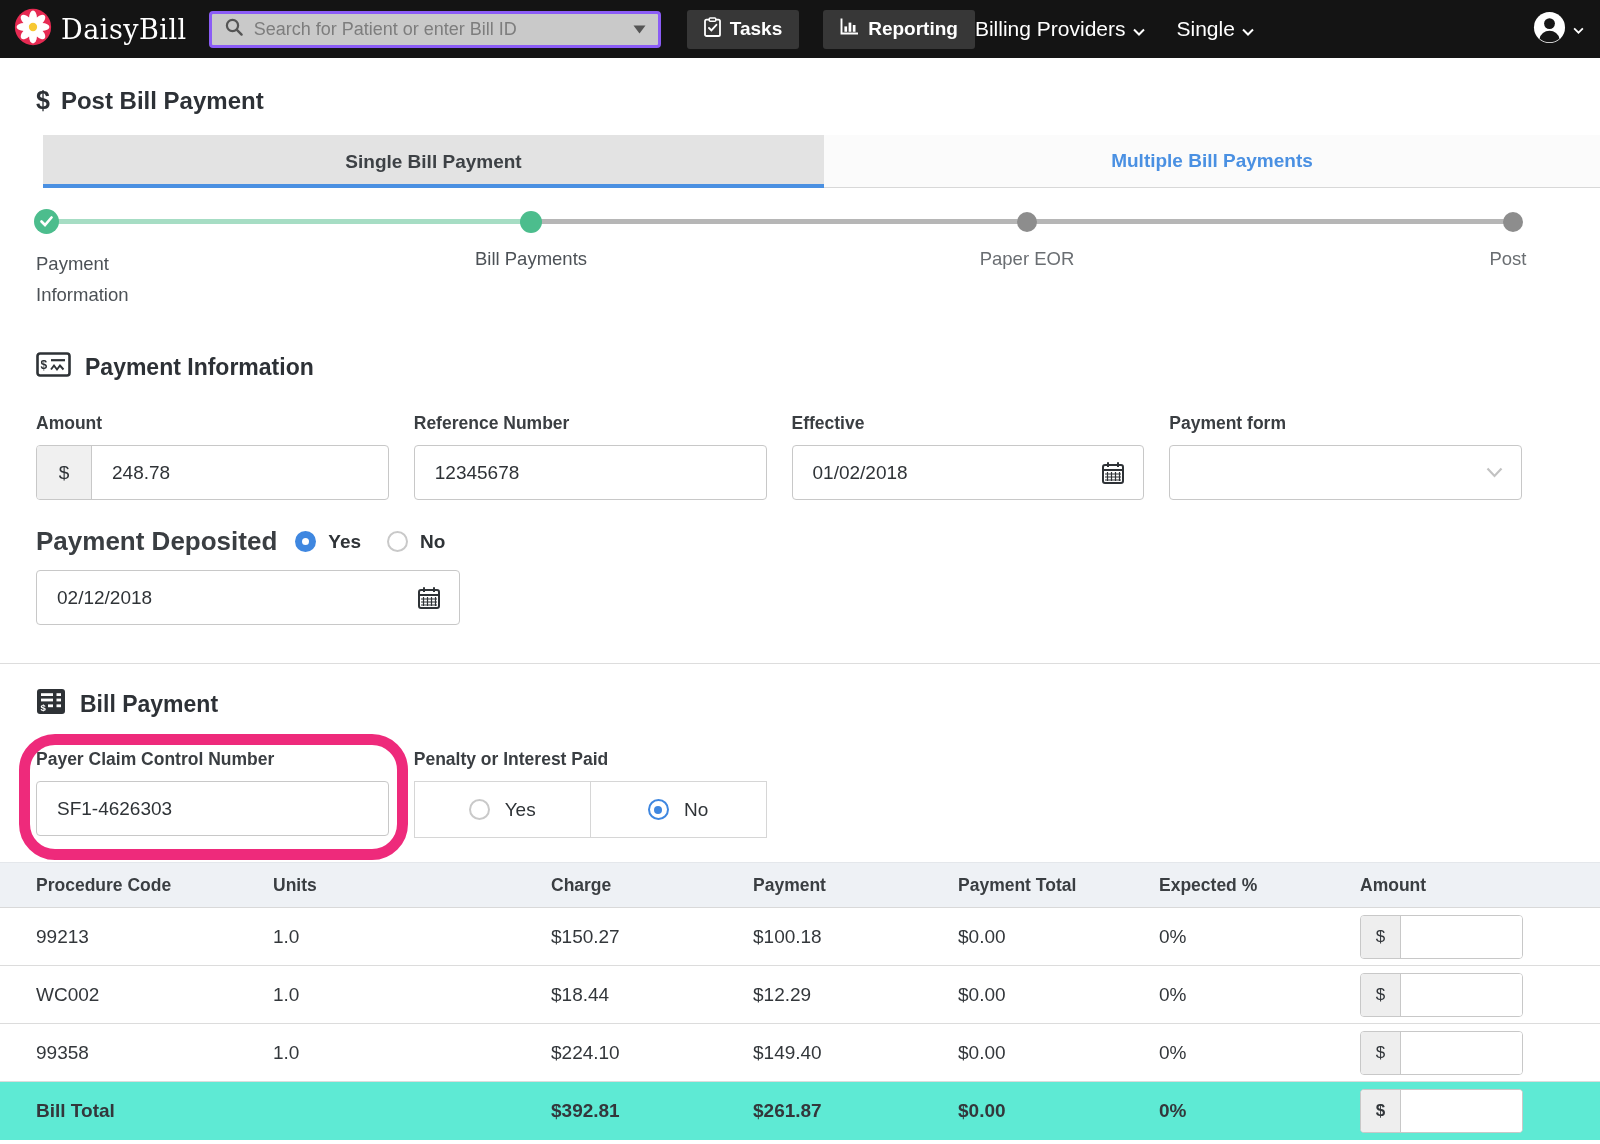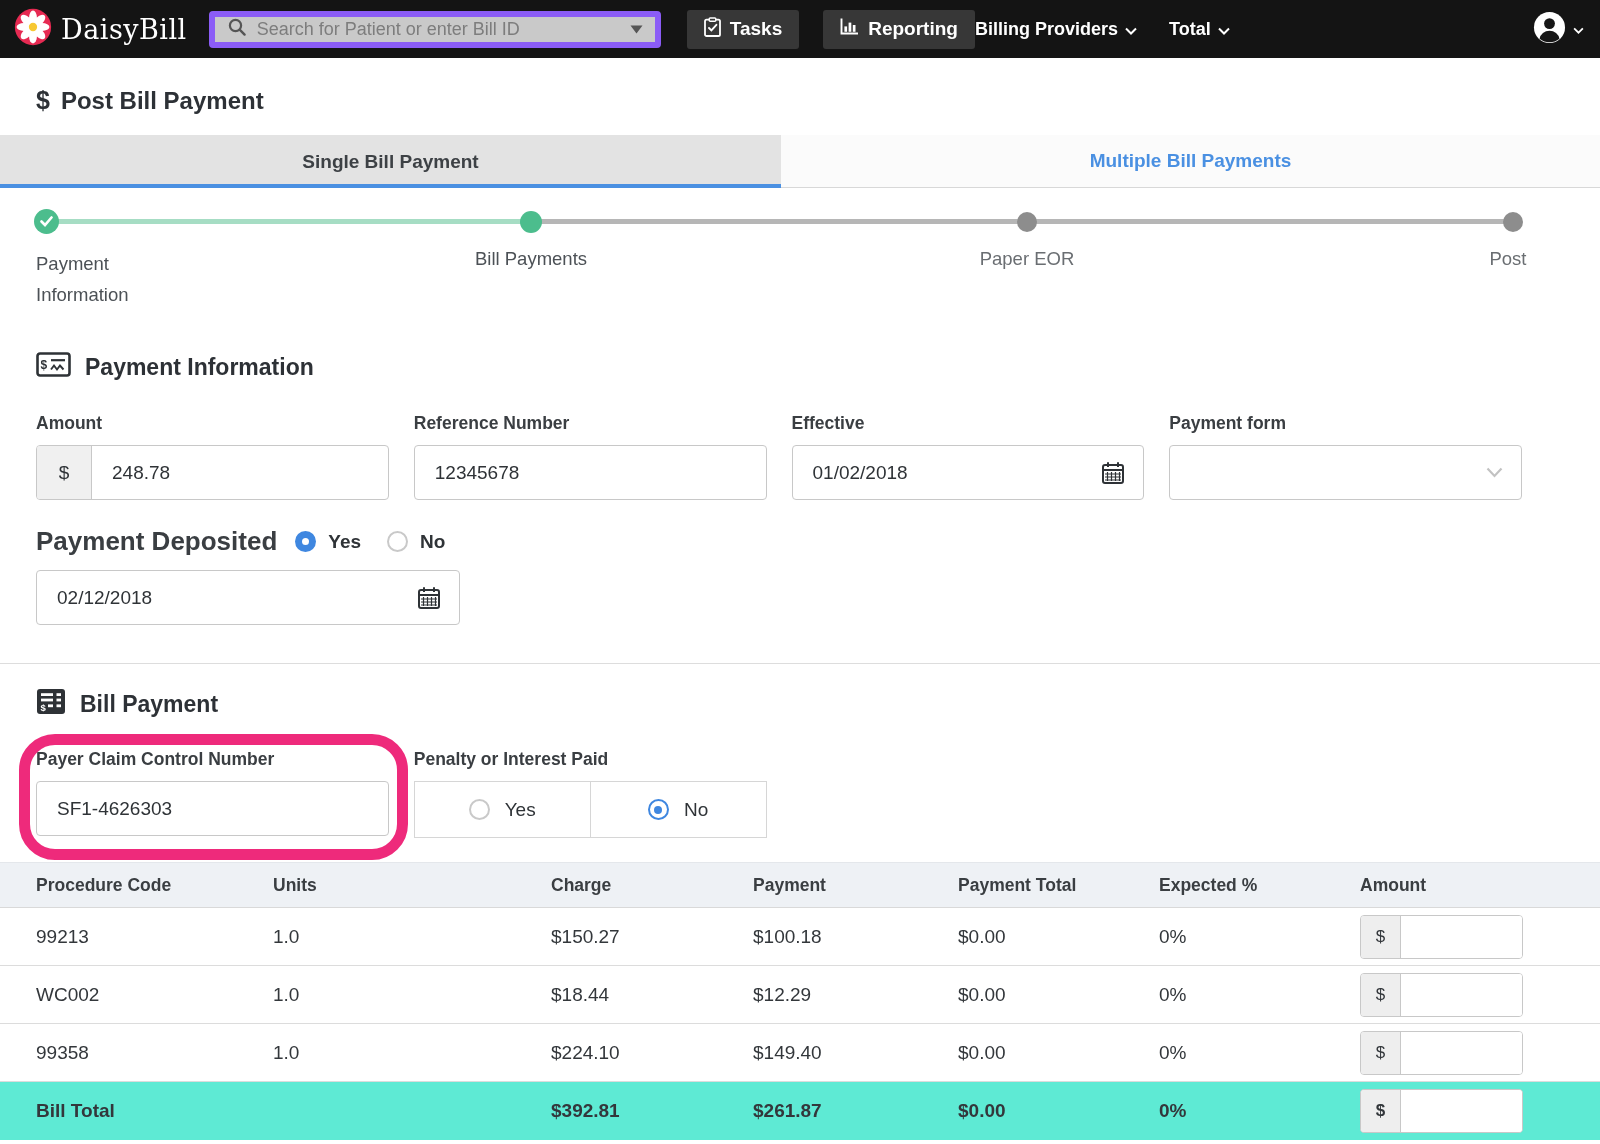--- a/index.html
+++ b/index.html
@@ -4,36 +4,36 @@
 <style>
   * { margin:0; padding:0; box-sizing:border-box; }
   html,body { background:#fff; }
   body { font-family:"Liberation Sans", sans-serif; }
   .page { position:relative; width:1600px; height:1144px; background:#fff; overflow:hidden; }
 
   
   .navbar { height:58px; background:#141414; display:flex; align-items:center; padding:0 16px 0 14px; }
   .brand { display:flex; align-items:center; gap:9px; margin-right:22px; }
   .brand-text { font-family:"DejaVu Serif", serif; font-size:27px; color:#fff; letter-spacing:.5px; }
-  .search { width:452px; height:37px; background:#c9c9c9; border:6px solid #8b5cf6; border-radius:4px; display:flex; align-items:center; padding:0 12px; gap:10px; margin-right:26px; }
+  .search { width:452px; height:37px; background:#c9c9c9; border:3px solid #8b5cf6; border-radius:4px; display:flex; align-items:center; padding:0 12px; gap:10px; margin-right:26px; }
   .search input { flex:1; background:transparent; border:none; outline:none; font-size:18px; color:#444; font-family:inherit; }
   .search input::placeholder { color:#7d7d7d; }
   .nav-btn { height:39px; background:#373737; border:none; border-radius:3px; color:#fff; display:flex; align-items:center; gap:9px; padding:0 17px; font-size:19px; font-weight:bold; font-family:inherit; cursor:pointer; }
   .nav-btn.tasks { margin-right:24px; }
   .nav-btn.reporting { }
-  .nav-link { color:#fff; font-size:18px; font-weight:bold; display:flex; align-items:center; gap:7px; margin-right:32px; cursor:pointer; }
+  .nav-link { color:#fff; font-size:21px; font-weight:normal; display:flex; align-items:center; gap:7px; margin-right:32px; cursor:pointer; }
   .nav-right { margin-left:auto; display:flex; align-items:center; gap:7px; cursor:pointer; }
 
   
   .title-bar { padding:28px 0 20px 36px; display:flex; align-items:baseline; gap:11px; }
   .title-bar .cur { font-size:25px; font-weight:bold; color:#2d3136; }
   .title-bar .ttl { font-size:24px; font-weight:bold; color:#2d3136; }
 
   
-  .tabs { display:flex; height:53px; }
+  .tabs { display:flex; height:53px;padding-left:43px; }
   .tab { display:flex; align-items:center; justify-content:center; font-size:19px; font-weight:bold; cursor:pointer; position:relative; }
   .tab.active { width:781px; background:#e3e3e3; color:#3d4145; }
   .tab.active::after { content:""; position:absolute; left:0; right:0; bottom:0; height:4px; background:#4a90e2; }
   .tab.inactive { flex:1; background:#fbfbfb; color:#4a90e2; border-bottom:1px solid #d8d8d8; }
 
   
   .stepper { position:relative; height:150px; }
   .seg { position:absolute; top:31px; height:5px; }
   .seg.green { background:#a6ddc4; }
   .seg.gray { background:#b6b6b6; }
@@ -154,21 +154,21 @@
     <div class="nav-link">
       <span>Billing Providers</span>
       <span>
         <svg width="12" height="8" viewBox="0 0 12 8">
             <path d="M1 1.5 L6 6.5 L11 1.5" stroke="#fff" stroke-width="2" fill="none"></path>
           </svg>
       </span>
     </div>
 
     <div class="nav-link">
-      <span>Total</span>
+      <span>Single</span>
       <span>
         <svg width="12" height="8" viewBox="0 0 12 8">
             <path d="M1 1.5 L6 6.5 L11 1.5" stroke="#fff" stroke-width="2" fill="none"></path>
           </svg>
       </span>
     </div>
 
     <div class="nav-right">
       <span>
         <svg width="33" height="33" viewBox="0 0 34 34">

